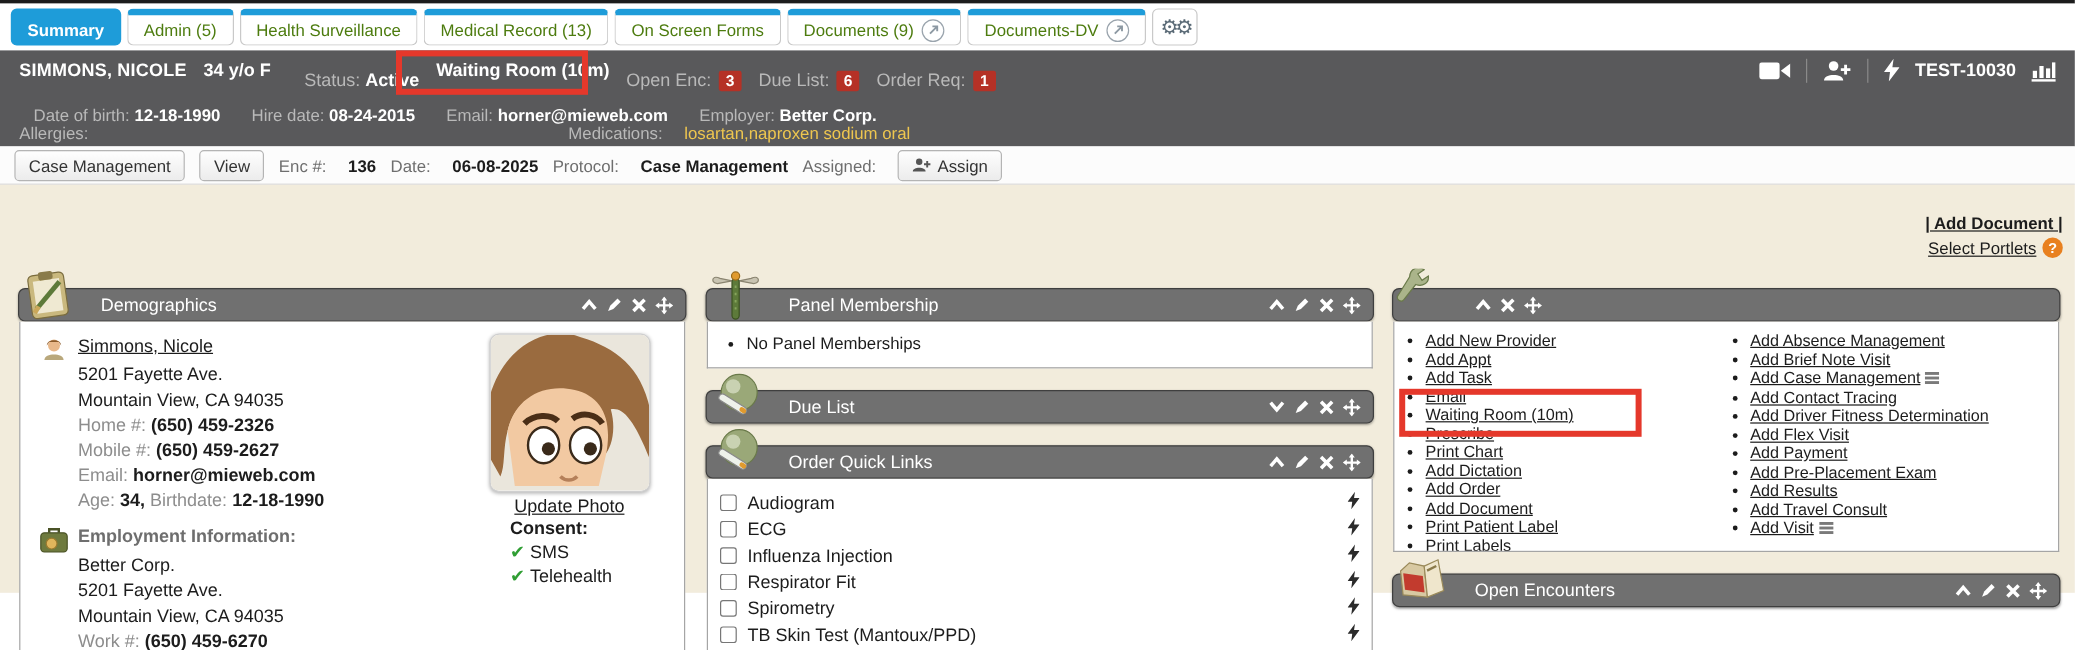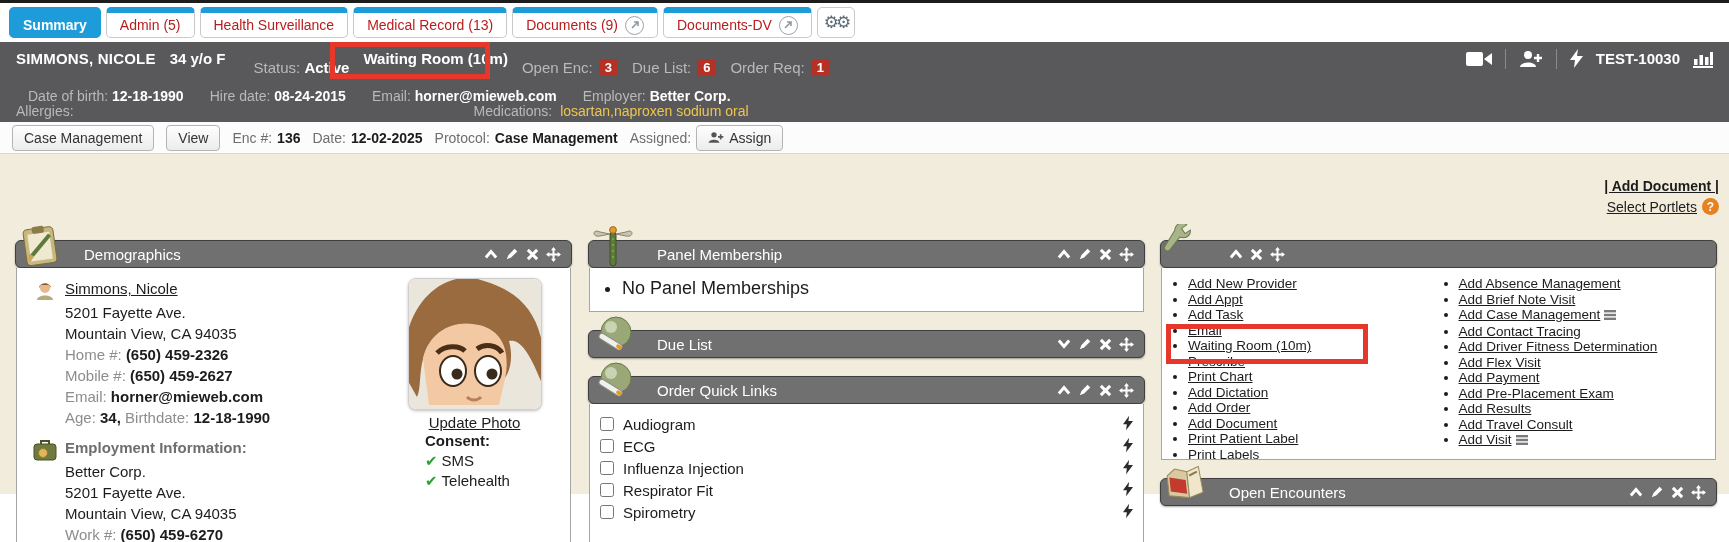--- a/index.html
+++ b/index.html
@@ -5,21 +5,21 @@
   * { margin:0; padding:0; box-sizing:border-box; }
   html,body { width:1729px; height:542px; overflow:hidden; background:#fff;
               font-family:"Liberation Sans","DejaVu Sans",sans-serif; }
   .topline { position:absolute; left:0; top:0; width:1729px; height:3px; background:#1c1c1c; }
 
   
   .tabbar { position:absolute; left:0; top:3px; width:1729px; height:39px; background:#fff;
             display:flex; align-items:center; padding-left:9px; gap:5px; }
   .tab { display:inline-flex; align-items:center; gap:7px; height:31px; padding:0 13px;
          background:#fff; border:1px solid #c9c9c9; border-top:6px solid #1e9cd9;
-         border-radius:5px; color:#b91c1c; font-size:14px; cursor:pointer; position:relative; }
+         border-radius:5px; color:#4d7c0f; font-size:14px; cursor:pointer; position:relative; }
   .tab.active { background:#1e9cd9; border-color:#1e9cd9; color:#fff; font-weight:bold; }
   .tab .ext { width:19px; height:19px; border:1.5px solid #9aa4ad; border-radius:50%;
               display:inline-flex; align-items:center; justify-content:center; }
   .gearbtn { display:inline-flex; align-items:center; justify-content:center; height:31px; width:38px;
              border:1px solid #c9c9c9; border-radius:5px; background:#fff; color:#5b6b77;
              font-size:17px; cursor:pointer; letter-spacing:-3px; }
 
   
   .band { position:absolute; left:0; top:42px; width:1729px; height:80px; background:#59595b; color:#fff; }
   .band-row1 { display:flex; align-items:center; height:33px; padding:0 16px; gap:14px; font-size:15px; }
@@ -43,21 +43,21 @@
 
   
   .toolbar { position:absolute; left:0; top:122px; width:1729px; height:32px; background:#fcfcfc;
              border-bottom:1px solid #d8d8d8; display:flex; align-items:center; padding-left:12px;
              gap:12px; font-size:14px; color:#222; }
   .tbtn { display:inline-flex; align-items:center; gap:5px; padding:4px 11px;
           background:linear-gradient(#fefefe,#ececec); border:1px solid #b4b4b4; border-radius:4px;
           color:#333; font-size:14px; cursor:pointer; }
   .tlabel { color:#6e6e6e; }
   .tval { color:#1c1c1c; font-weight:bold; }
-  .tpair { display:flex; gap:5px; align-items:center;justify-content:center; }
+  .tpair { display:flex; gap:18px; align-items:center;justify-content:center; }
 
   
   .main { position:absolute; left:0; top:154px; width:1729px; height:340px; background:#f2ecdc; }
   .pagelinks { position:absolute; right:10px; top:24px; text-align:right; font-size:14px; color:#1c1c1c; }
   .pagelinks .row1 { font-weight:bold; }
   .pagelinks a, .ulink { color:#1c1c1c; text-decoration:underline; cursor:pointer; }
   .selportlets { display:flex; align-items:flex-end; gap:5px; justify-content:flex-end; margin-top:4px; }
   .helpicon { width:17px; height:17px; border-radius:50%; background:#e8801f; color:#fff;
               font-weight:bold; font-size:12px; display:inline-flex; align-items:center;
               justify-content:center; cursor:pointer; }
@@ -85,21 +85,21 @@
   .glabel { color:#8d8d8d; }
   .gval { color:#1c1c1c; font-weight:bold; }
   .demo-side { width:175px; flex:none; display:flex; flex-direction:column; align-items:center; }
   .photo-frame { width:134px; height:132px; background:#fff; border:1px solid #cfcfcf;
                  border-radius:8px; box-shadow:0 1px 3px rgba(0,0,0,.25); overflow:hidden; }
   .consent-block { align-self:flex-start; padding-left:38px; font-size:15px; line-height:20px; }
   .consent-title { font-weight:bold; }
   .chk { color:#2f9e33; font-weight:bold; margin-right:4px; }
 
   
-  .pm-body { padding:10px 8px 12px 10px; font-size:18px; color:#1c1c1c; }
+  .pm-body { padding:10px 8px 12px 10px; font-size:14px; color:#1c1c1c; }
   .pm-body ul, .ql-col ul { list-style:disc; margin-left:22px; }
   .oql-body { padding:9px 10px 0 10px; height:162px; font-size:15px; color:#1c1c1c; }
   .oql-row { display:flex; align-items:center; height:22px; gap:9px; }
   .oql-row input { width:14px; height:14px; accent-color:#fff; }
   .oql-bolt { margin-left:auto; }
 
   
   .ql-body { display:flex; padding:8px 6px 6px 6px; height:192px; font-size:13.5px; }
   .ql-col { flex:1; }
   .ql-col ul { margin-left:20px; }
@@ -120,20 +120,23 @@
   <div class="tab">
       <span>Admin (5)</span>
     </div>
   <div class="tab">
       <span>Health Surveillance</span>
     </div>
   <div class="tab">
       <span>Medical Record (13)</span>
     </div>
   <div class="tab">
+      <span>On Screen Forms</span>
+    </div>
+  <div class="tab">
       <span>Documents (9)</span>
     <span class="ext">
         <svg width="10" height="10" viewBox="0 0 10 10">
           <path d="M2 8 L8 2 M4 2 H8 V6" stroke="#8d99a3" stroke-width="1.6" fill="none"></path>
         </svg>
       </span>
   </div>
   <div class="tab">
       <span>Documents-DV</span>
     <span class="ext">
@@ -199,37 +202,37 @@
   </div>
   <div class="band-row2">
     <span class="pair"><span class="blabel">Date of birth:</span>&nbsp;<span class="bval">12-18-1990</span></span>
     <span class="pair"><span class="blabel">Hire date:</span>&nbsp;<span class="bval">08-24-2015</span></span>
     <span class="pair"><span class="blabel">Email:</span>&nbsp;<span class="bval">horner@mieweb.com</span></span>
     <span class="pair"><span class="blabel">Employer:</span>&nbsp;<span class="bval">Better Corp.</span></span>
   </div>
   <div class="band-row3">
     <span class="blabel">Allergies:</span>
     <span style="margin-left:400px;" class="blabel">Medications:</span>
-    <span class="med-link" style="margin-left:8px;">losartan</span>
+    <span class="med-link" style="margin-left:18px;">losartan</span>
       <span class="med-link">, </span>
       <span class="med-link">naproxen sodium oral</span>
   </div>
   <div class="hl-box hl-header"></div>
 </div>
 
 <div class="toolbar">
   <button class="tbtn">Case Management</button>
   <button class="tbtn">View</button>
   <span class="tpair">
       <span class="tlabel">Enc #:</span>
       <span class="tval">136</span>
     </span>
   <span class="tpair">
       <span class="tlabel">Date:</span>
-      <span class="tval">12-02-2025</span>
+      <span class="tval">06-08-2025</span>
     </span>
   <span class="tpair">
       <span class="tlabel">Protocol:</span>
       <span class="tval">Case Management</span>
     </span>
   <span class="tpair">
     <span class="tlabel">Assigned:</span>
     <button class="tbtn">
       <svg width="16" height="13" viewBox="0 0 24 18">
           <circle cx="9" cy="5" r="4" fill="#555"></circle>
@@ -468,20 +471,27 @@
                 <path d="M8 0 L0 11 H5 L4 19 L13 7 H7 Z" fill="#2b2b2b"></path>
               </svg></span>
         </div>
         <div class="oql-row">
           <input type="checkbox" style="">
           <span>Spirometry</span>
           <span class="oql-bolt"><svg width="10" height="16" viewBox="0 0 13 19">
                 <path d="M8 0 L0 11 H5 L4 19 L13 7 H7 Z" fill="#2b2b2b"></path>
               </svg></span>
         </div>
+        <div class="oql-row">
+          <input type="checkbox" style="">
+          <span>TB Skin Test (Mantoux/PPD)</span>
+          <span class="oql-bolt"><svg width="10" height="16" viewBox="0 0 13 19">
+                <path d="M8 0 L0 11 H5 L4 19 L13 7 H7 Z" fill="#2b2b2b"></path>
+              </svg></span>
+        </div>
       </div>
     </div>
   </div>
 
   <div class="pcol pcol-right">
     <div class="portlet">
       <div class="picon">
         <svg width="46" height="42" viewBox="0 0 46 42">
             <g transform="rotate(38 23 21)">
               <path d="M6 16 C2 10 6 4 12 4 L10 10 L16 12 L18 6 C22 10 20 16 14 18 L14 34 C14 38 8 38 8 34 Z" fill="#aab48a" stroke="#6a7a4a"></path>

